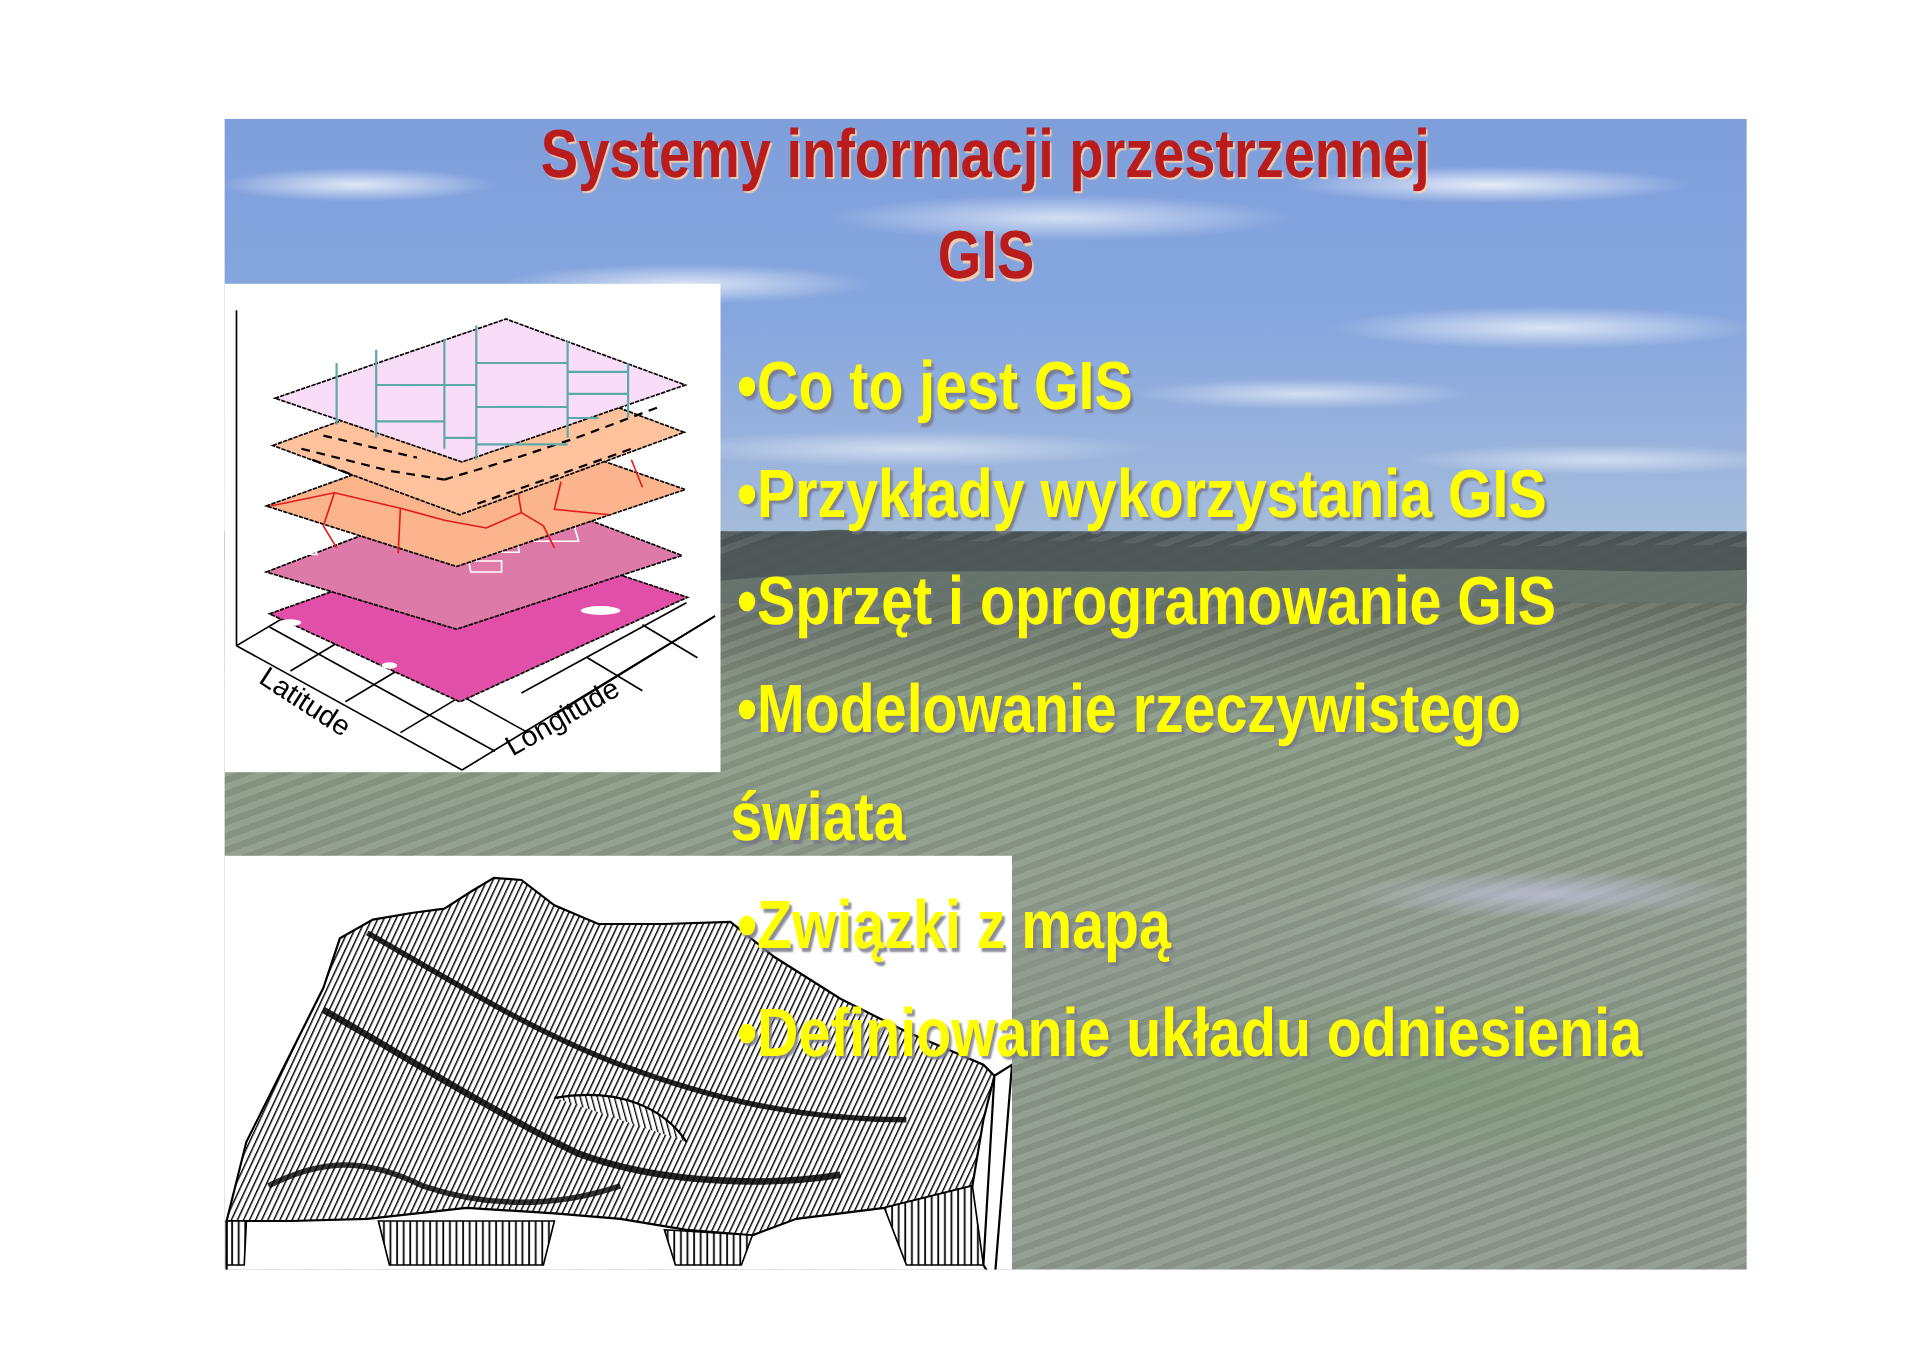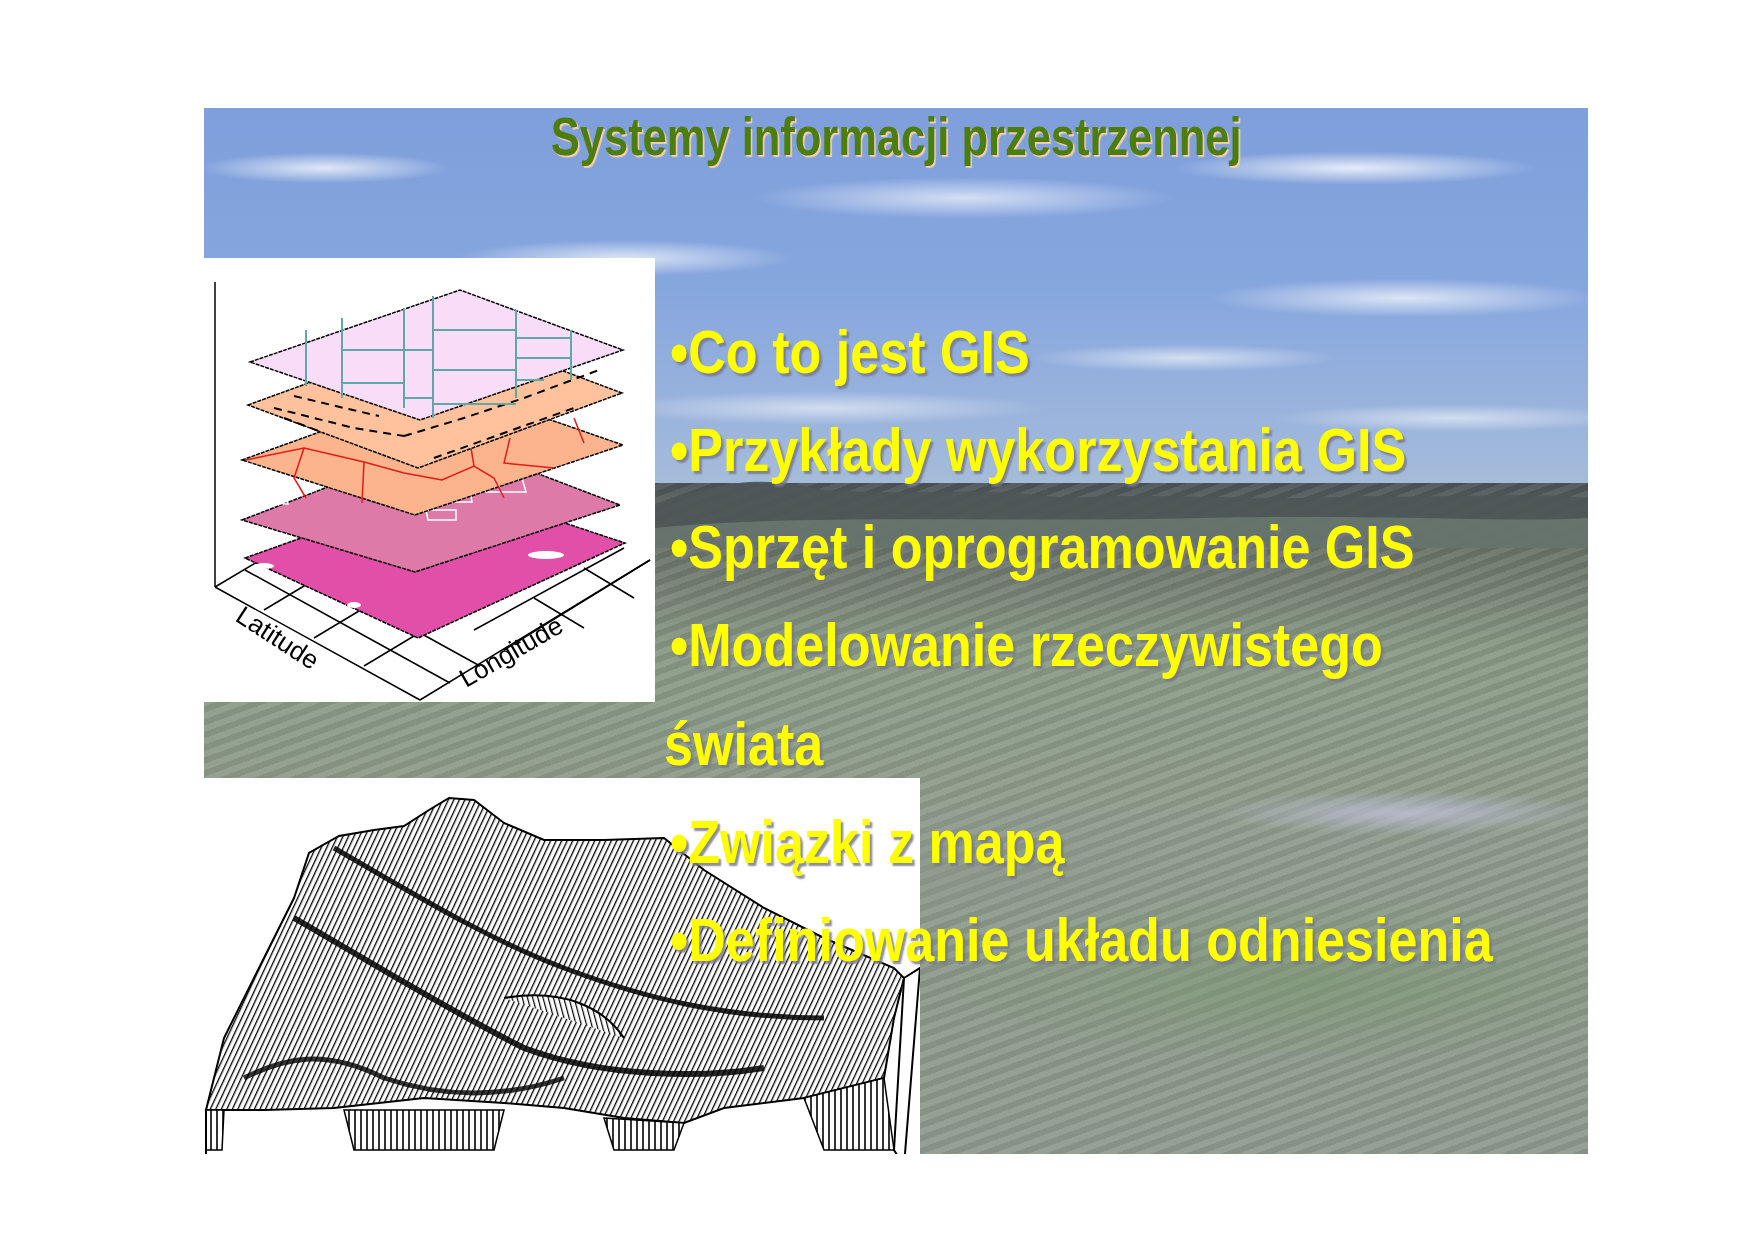--- a/index.html
+++ b/index.html
@@ -28,21 +28,21 @@
       radial-gradient(ellipse 400px 80px at 700px 380px, rgba(140,150,140,0.6), rgba(140,150,140,0) 70%),
       radial-gradient(ellipse 500px 120px at 1100px 500px, rgba(120,150,110,0.55), rgba(120,150,110,0) 70%),
       radial-gradient(ellipse 350px 90px at 300px 600px, rgba(150,160,150,0.6), rgba(150,160,150,0) 70%),
       repeating-linear-gradient(160deg, rgba(255,255,255,0.06) 0 6px, rgba(0,0,0,0.06) 6px 12px),
       linear-gradient(180deg, #4b5558 0%, #6a7468 10%, #8a9a86 25%, #8f9c8c 50%, #8c9a8a 75%, #909a90 100%);
   }
   .ridge { position: absolute; left: 0; top: 360px; width: 100%; height: 80px; }
 
   .title {
     position: absolute; left: 0; width: 100%; text-align: center;
-    color: #4d7c0f; font-weight: bold; font-size: 53px; line-height: 1;
+    color: #b91c1c; font-weight: bold; font-size: 62px; line-height: 1;
     text-shadow: 2px 2px 1px rgba(255,210,170,0.9);
     white-space: nowrap;
   }
   .title span { display: inline-block; transform: scaleX(0.82); transform-origin: center; }
   .title-1 { top: 2px; }
   .title-2 { top: 94px; }
 
   .bullet {
     position: absolute; left: 466px;
     color: #ffff00; font-weight: bold; font-size: 62px; line-height: 1;
@@ -59,20 +59,21 @@
 
 <div class="slide">
   <div class="sky"></div>
   <div class="ground"></div>
   <svg class="ridge" viewBox="0 0 1384 80" preserveAspectRatio="none">
     <path d="M450,40 C520,10 560,8 620,22 C700,28 780,18 860,30 C960,24 1060,34 1160,28 C1260,30 1330,24 1384,30 L1384,80 L450,80 Z" fill="#4d5656" opacity="0.9"></path>
     <path d="M450,60 C600,45 800,55 1000,50 C1200,46 1300,55 1384,50 L1384,80 L450,80 Z" fill="#6d7a72" opacity="0.8"></path>
   </svg>
 
   <div class="title title-1"><span>Systemy informacji przestrzennej</span></div>
+  <div class="title title-2"><span>GIS</span></div>
 
   <div class="diagram-box">
     <svg width="451" height="444" viewBox="0 0 451 444">
 
       <g stroke="#000" stroke-width="1.5" fill="none">
         <line x1="11" y1="24" x2="11" y2="329"></line>
         <path d="M11,329 L216,442"></path>
         <path d="M11,329 L446,302" stroke-width="0"></path>
         <path d="M216,442 L446,302"></path>
         <path d="M41,312 L246,425"></path>

